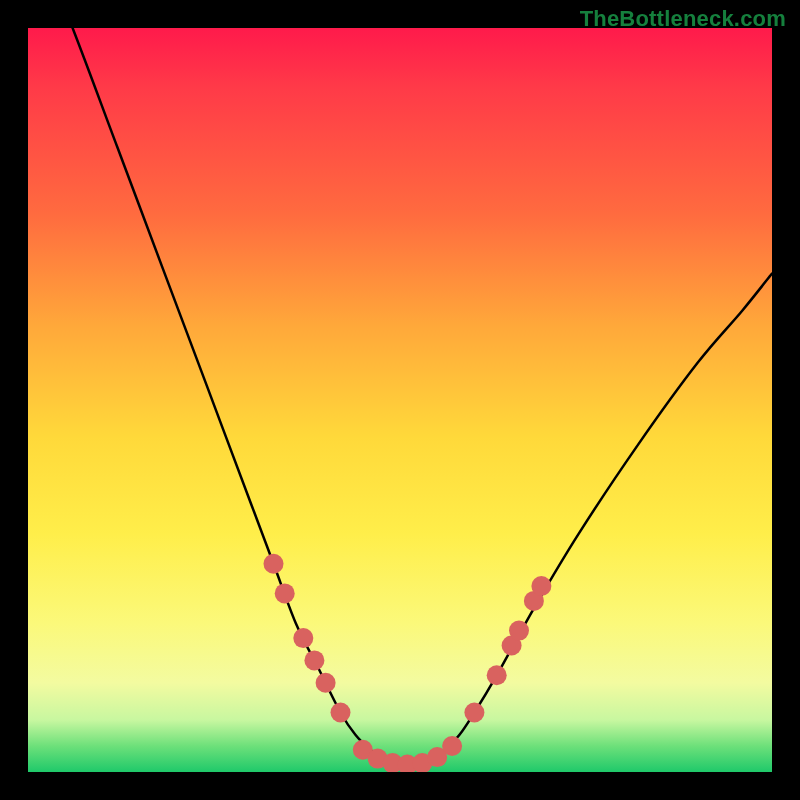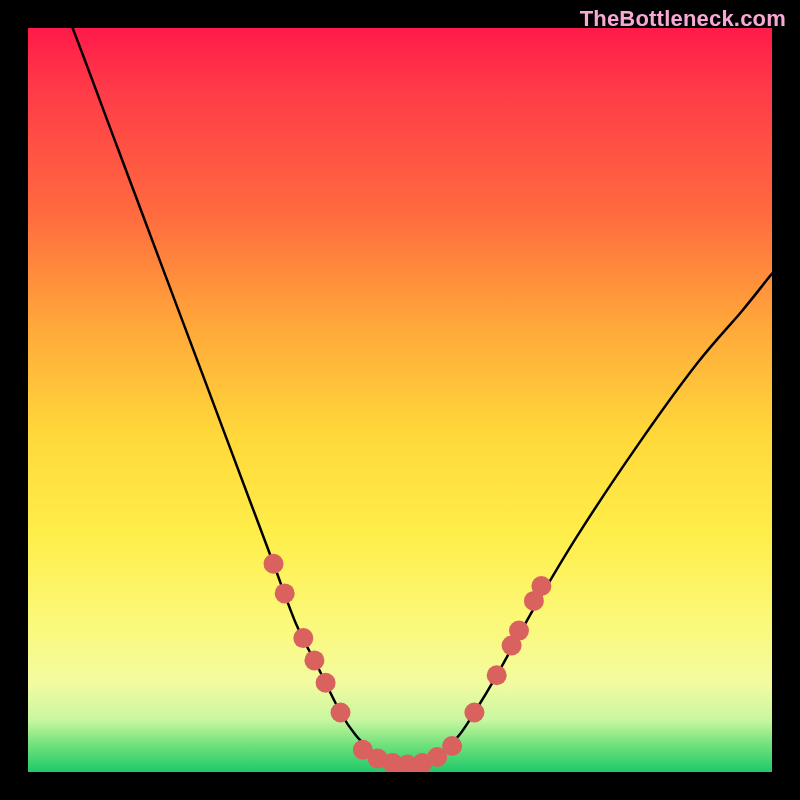--- a/index.html
+++ b/index.html
@@ -30,21 +30,21 @@
       #1fc96a 100%
     );
   }
   .watermark {
     position: absolute;
     top: 6px;
     right: 14px;
     font-family: Arial, Helvetica, sans-serif;
     font-size: 22px;
     font-weight: 600;
-    color: #f9a8d4;
+    color: #15803d;
     letter-spacing: 0.2px;
   }
   svg.curve {
     position: absolute;
     left: 0;
     top: 0;
   }
   .dot {
     fill: #d9625f;
   }

